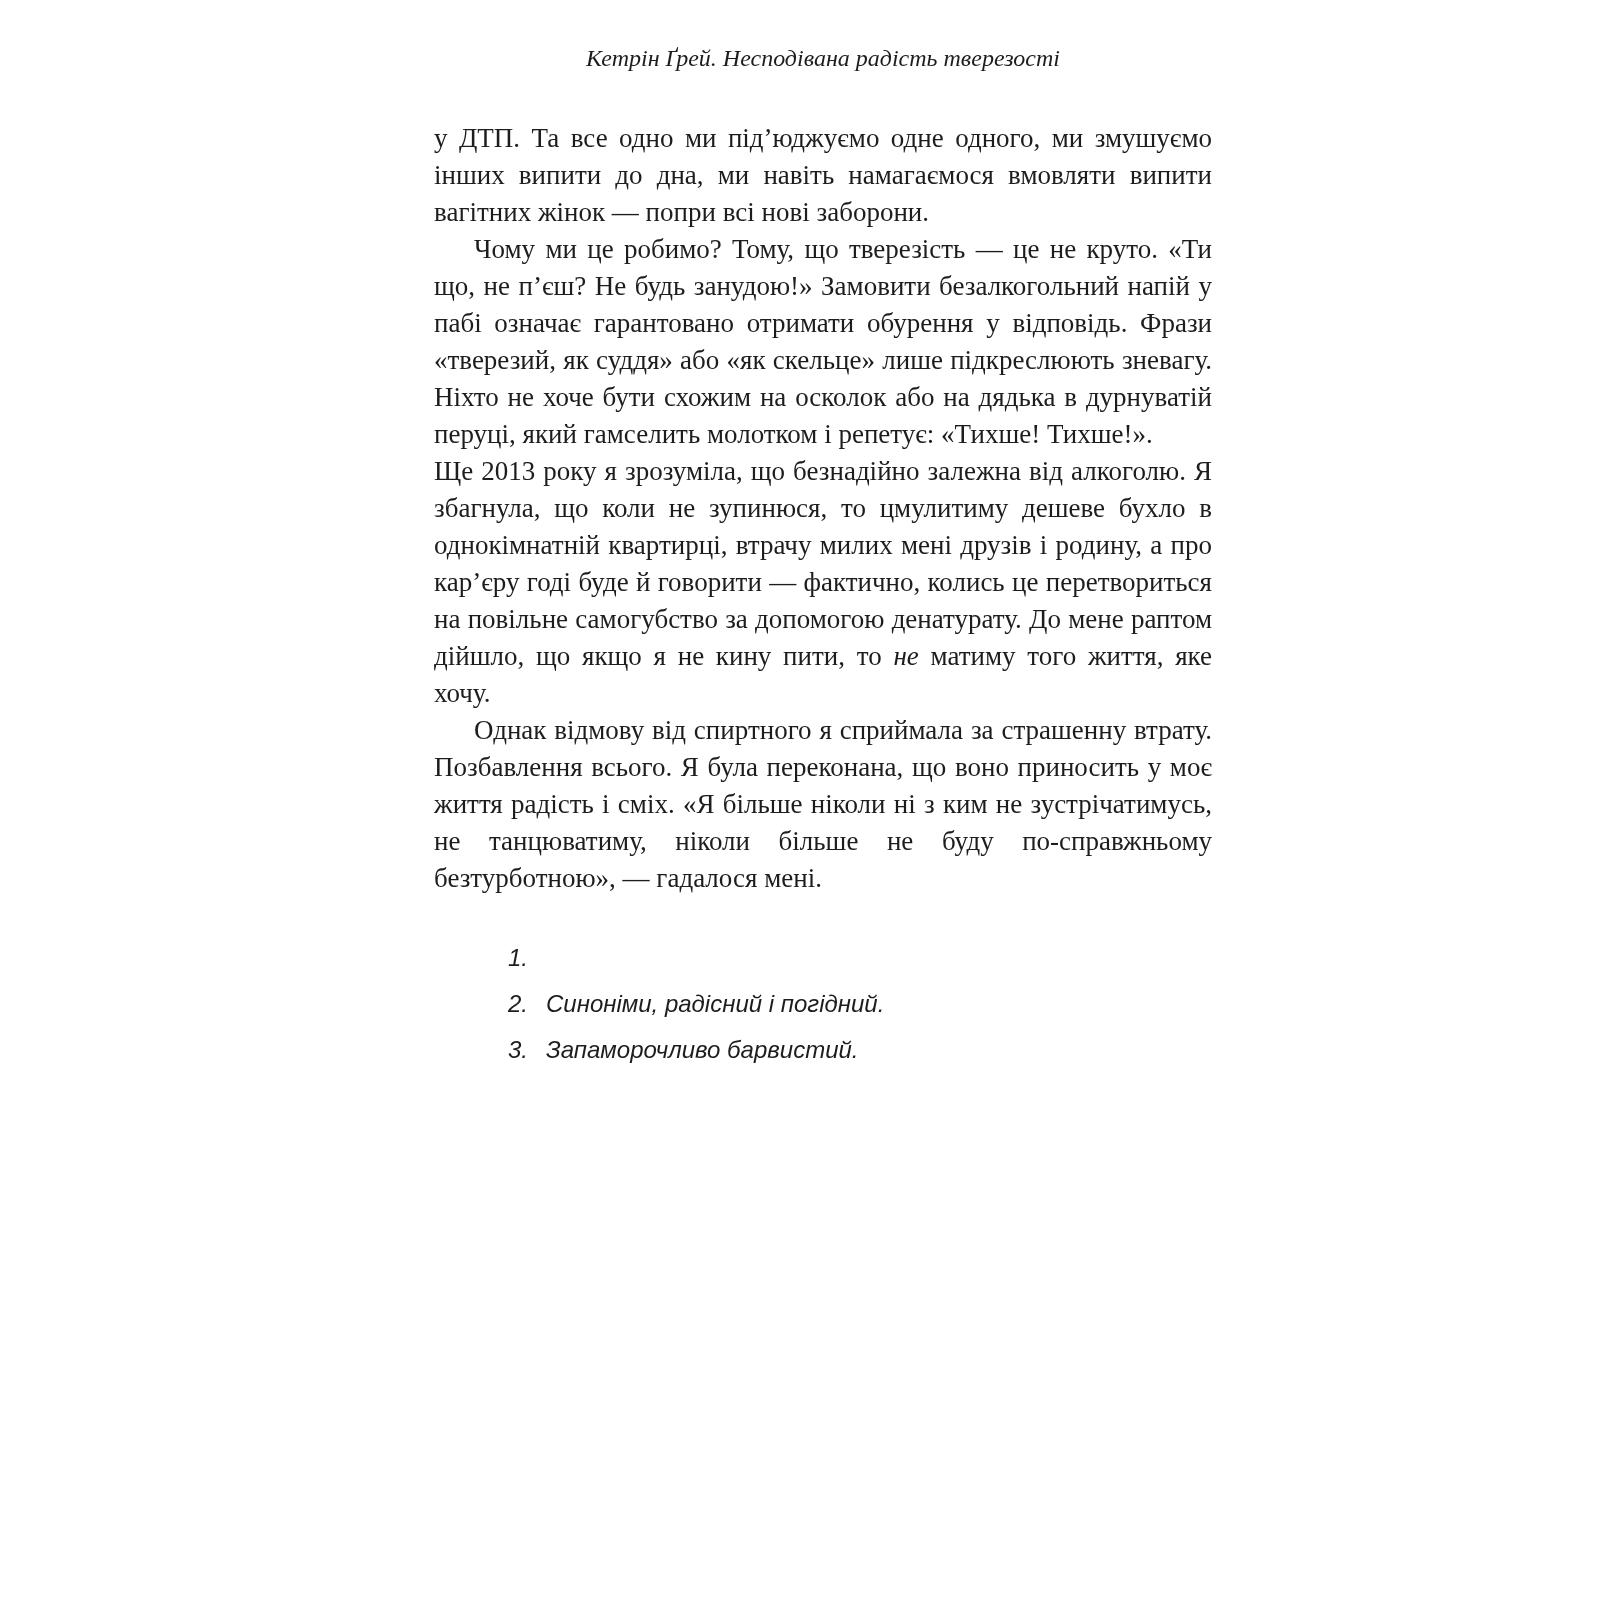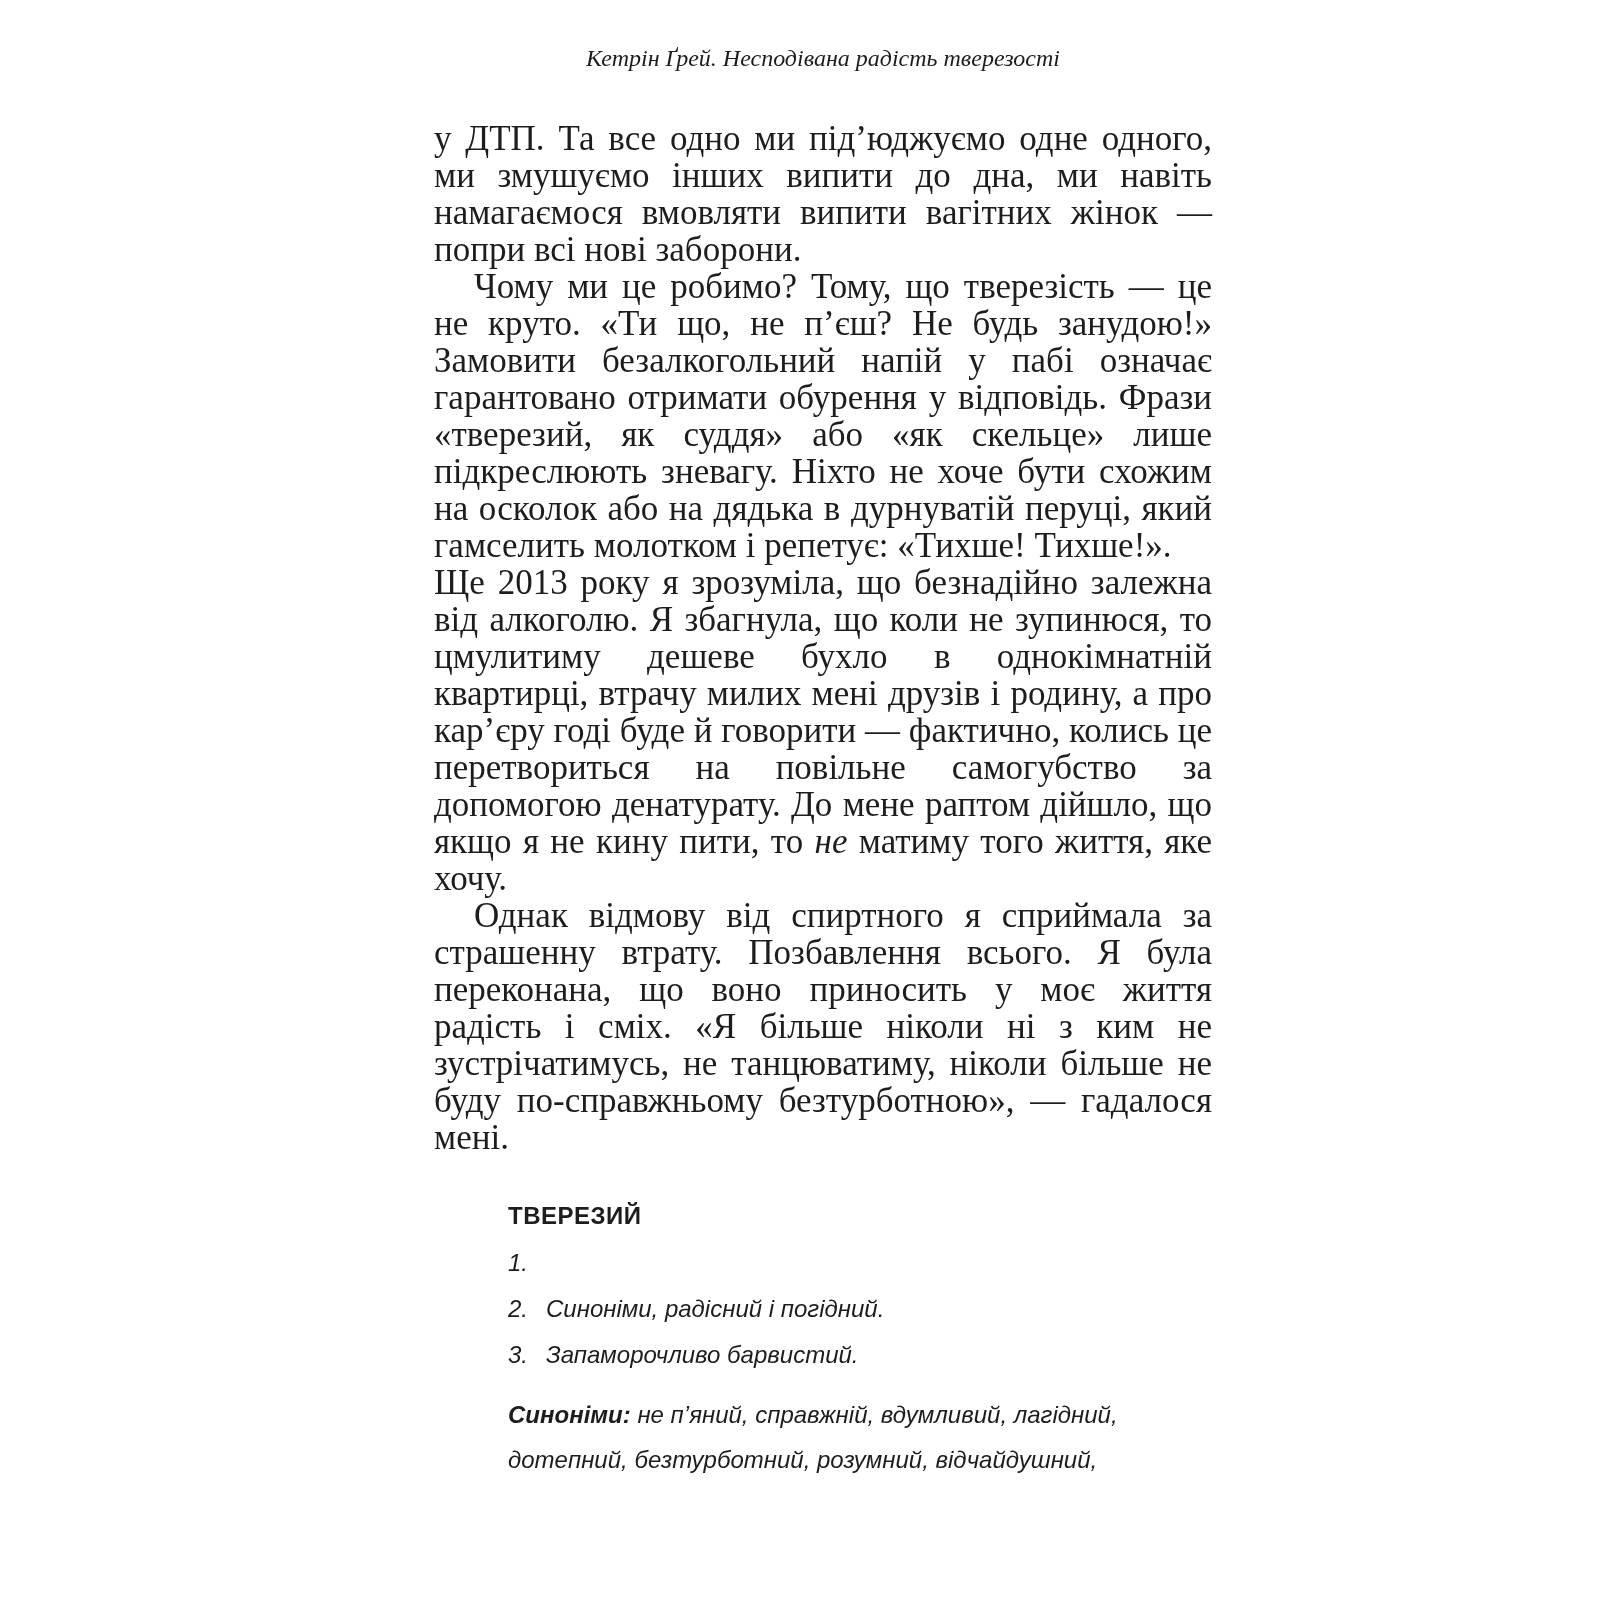--- a/index.html
+++ b/index.html
@@ -24,21 +24,21 @@
     font-style: italic;
     font-size: 24px;
     color: #1d1d1d;
   }
   .content {
     width: 778px;
     margin: 48px auto 0 auto;
   }
   p.body {
     font-family: "Liberation Serif", "DejaVu Serif", serif;
-    font-size: 35px;
+    font-size: 27px;
     line-height: 37px;
     text-align: justify;
     margin: 0;
     color: #1d1d1d;
   }
   p.body.indent { text-indent: 40px; }
   p.body em { }
   h2.section-heading {
     font-family: "Liberation Sans", "DejaVu Sans", sans-serif;
     font-weight: 700;
@@ -97,36 +97,34 @@
     <p class="body indent">Чому ми це робимо? Тому, що тверезість — це не круто. «Ти що, не п’єш? Не будь занудою!» Замовити безалкогольний напій у пабі означає гарантовано отримати обурення у відповідь. Фрази «тверезий, як суддя» або «як скельце» лише підкреслюють зневагу. Ніхто не хоче бути схожим на осколок або на дядька в дурнуватій перуці, який гамселить молотком і репетує: «Тихше! Тихше!».</p>
 
 
     <p class="body"><span>Ще 2013 року я зрозуміла, що безнадійно залежна від алкоголю. Я збагнула, що коли не зупинюся, то цмулитиму дешеве бухло в однокімнатній квартирці, втрачу милих мені друзів і родину, а про кар’єру годі буде й говорити — фактично, колись це перетвориться на повільне самогубство за допомогою денатурату. До мене раптом дійшло, що якщо я не кину пити, то </span><em>не</em><span> матиму того життя, яке хочу.</span></p>
 
     <p class="body indent">Однак відмову від спиртного я сприймала за страшенну втрату. Позбавлення всього. Я була переконана, що воно приносить у моє життя радість і сміх. «Я більше ніколи ні з ким не зустрічатимусь, не танцюватиму, ніколи більше не буду по-справжньому безтурботною», — гадалося мені.</p>
 
 
     <div class="definition">
 
-      <div class="def-term">ТВЕРЕЗИЙ</div>
 
 
       <div class="def-item">
         <span class="def-num">1.</span>
       </div>
 
       <div class="def-item">
         <span class="def-num">2.</span>
         <span>Синоніми, радісний і погідний.</span>
       </div>
 
       <div class="def-item">
         <span class="def-num">3.</span>
         <span>Запаморочливо барвистий.</span>
       </div>
 
-      <p class="def-syn"><span class="syn-label">Синоніми:</span><span> не п’яний, справжній, вдумливий, лагідний, дотепний, безтурботний, розумний, відчайдушний, захопливий, здібний, надійний, веселий.</span></p>
 
     </div>
 
   </div>
 
 </div>
 
 </body></html>

